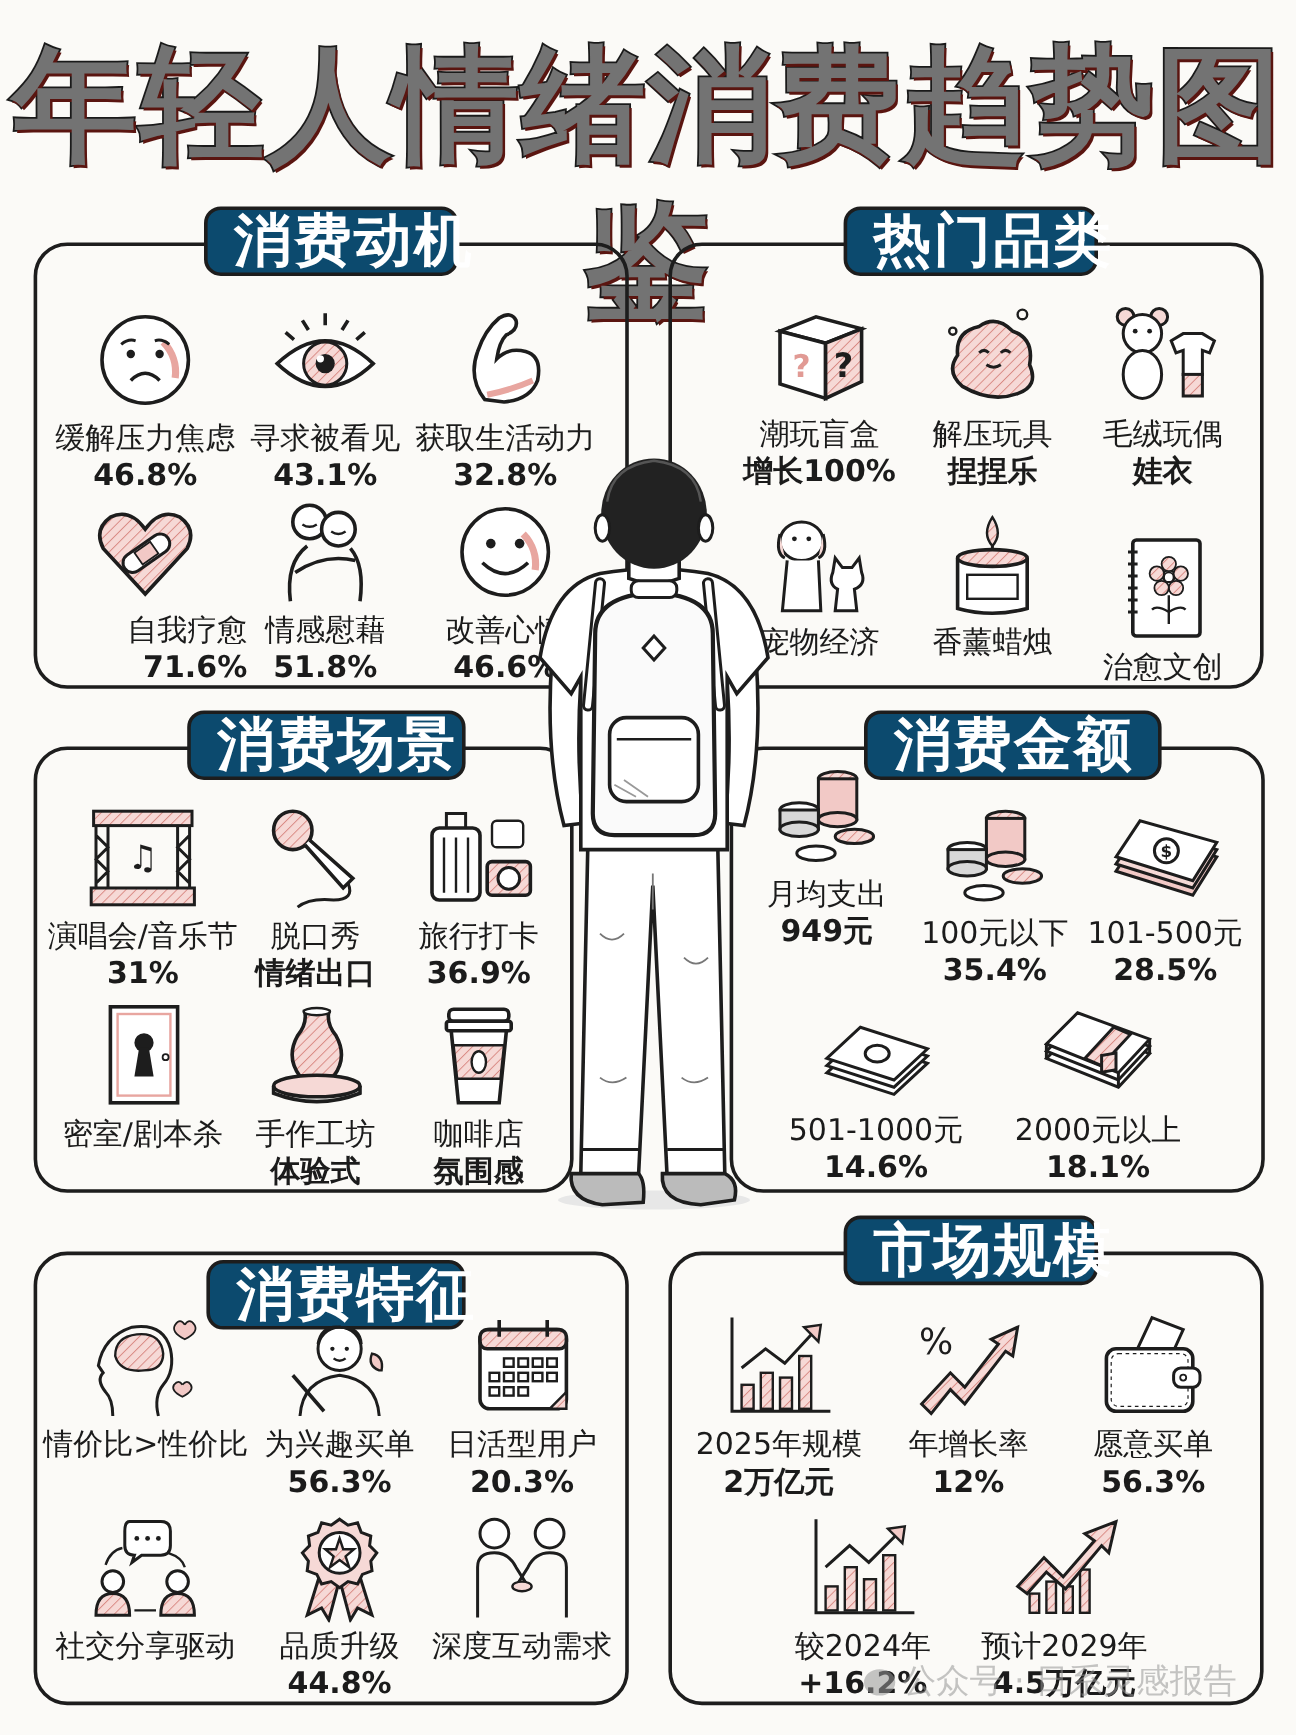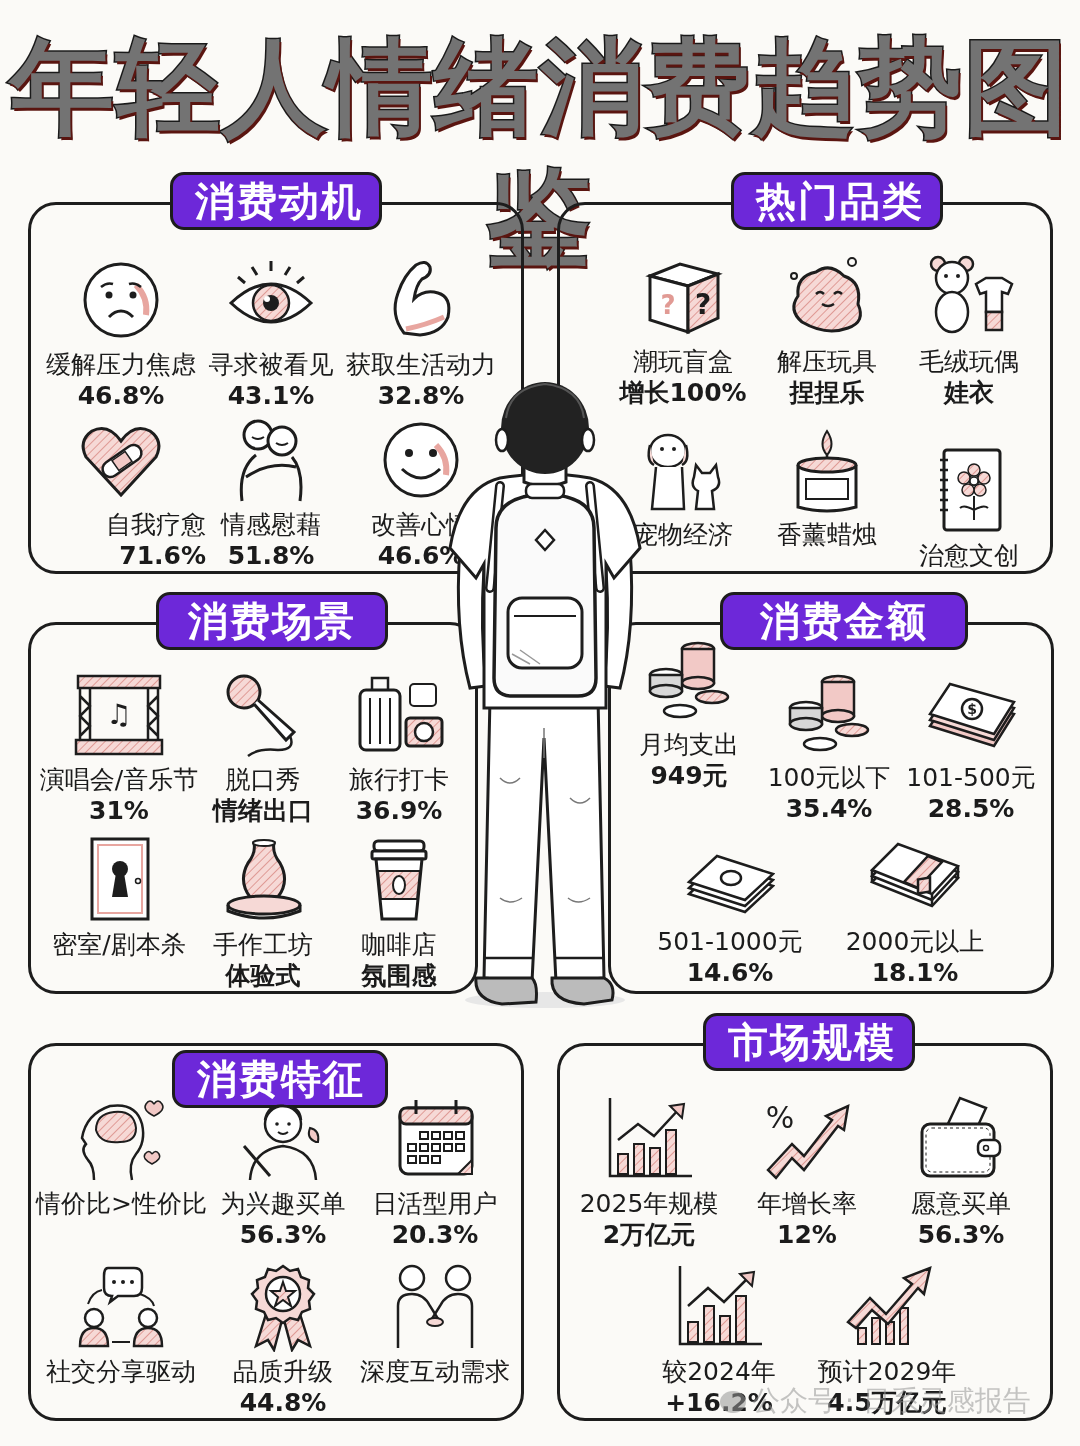--- a/index.html
+++ b/index.html
@@ -14,23 +14,23 @@
     paint-order: stroke fill;
     text-shadow: 2px 3px 0 #5a1510;
   }
 
   .panel {
     position: absolute; border: 3px solid #1d1d1d; border-radius: 28px;
     background: transparent;
   }
   .badge {
     position: absolute; height: 58px; padding: 0 22px;
-    background: #6d28d9; border: 3px solid #1d1d1d; border-radius: 14px;
-    color: #fff; font-size: 40px; font-weight: bold; line-height: 52px;
-    letter-spacing: 2px; white-space: nowrap; text-align: center;
+    background: #0c4a6e; border: 3px solid #1d1d1d; border-radius: 14px;
+    color: #fff; font-size: 48px; font-weight: bold; line-height: 52px;
+    letter-spacing: 2px; white-space: nowrap; 
   }
   .item { position: absolute; text-align: center; width: 170px; }
   .item .ic { width: 90px; height: 90px; margin: 0 auto 4px; display: block; }
   .item .lbl { font-size: 25px; font-weight: normal; line-height: 31px; white-space: nowrap; }
   .item .val { font-size: 25px; font-weight: bold; line-height: 31px; white-space: nowrap; }
 
   .person { position: absolute; left: 440px; top: 378px; width: 210px; height: 640px; }
   .watermark {
     position: absolute; left: 720px; top: 1382px; font-size: 28px; color: rgba(150,150,150,0.55);
     white-space: nowrap; font-weight: normal;
@@ -115,21 +115,21 @@
     <path d="M60 30 a36 36 0 0 1 10 30" fill="none" stroke="#e8a6a0" stroke-width="6"></path>
     <circle cx="33" cy="38" r="4" fill="#1d1d1d"></circle>
       <circle cx="57" cy="38" r="4" fill="#1d1d1d"></circle>
     <path d="M26 54 q19 18 38 0" fill="none" stroke="#1d1d1d" stroke-width="3"></path>
   </svg>
   <div class="lbl">改善心情</div>
   <div class="val">46.6%</div>
 </div>
 
 <div class="panel" style="left:557px;top:202px;width:496px;height:372px;"></div>
-<div class="badge" style="left:703px;top:172px;width:212px;margin-left:28px;">热门品类</div>
+<div class="badge" style="left:703px;top:172px;width:212px;">热门品类</div>
 
 <div class="item" style="left:598px;top:252px;">
   <svg class="ic" viewBox="0 0 90 90">
     <path d="M12 24 L42 12 L80 22 L50 34Z" fill="#fff" stroke="#1d1d1d" stroke-width="3"></path>
     <path d="M12 24 L50 34 L50 80 L12 68Z" fill="#fff" stroke="#1d1d1d" stroke-width="3"></path>
     <path d="M50 34 L80 22 L80 66 L50 80Z" fill="url(#hatch)" stroke="#1d1d1d" stroke-width="3"></path>
     <text x="30" y="62" font-size="26" font-weight="bold" fill="#e19a94" text-anchor="middle" font-family="DejaVu Sans, sans-serif">?</text>
     <text x="65" y="62" font-size="28" font-weight="bold" fill="#1d1d1d" text-anchor="middle" font-family="DejaVu Sans, sans-serif">?</text>
   </svg>
   <div class="lbl">潮玩盲盒</div>

